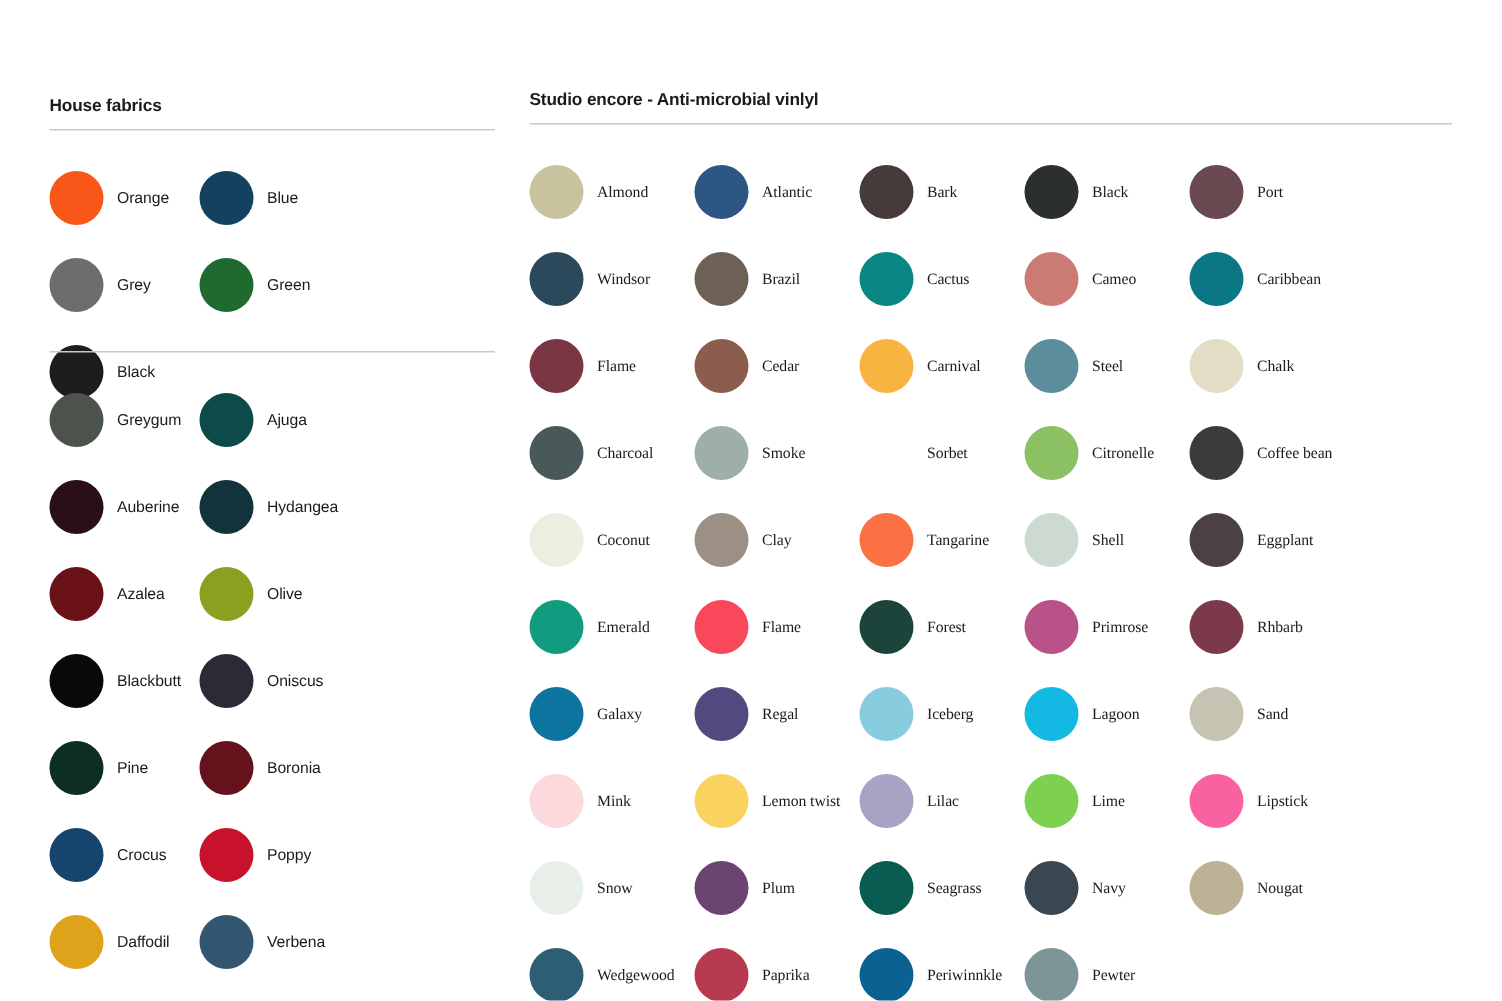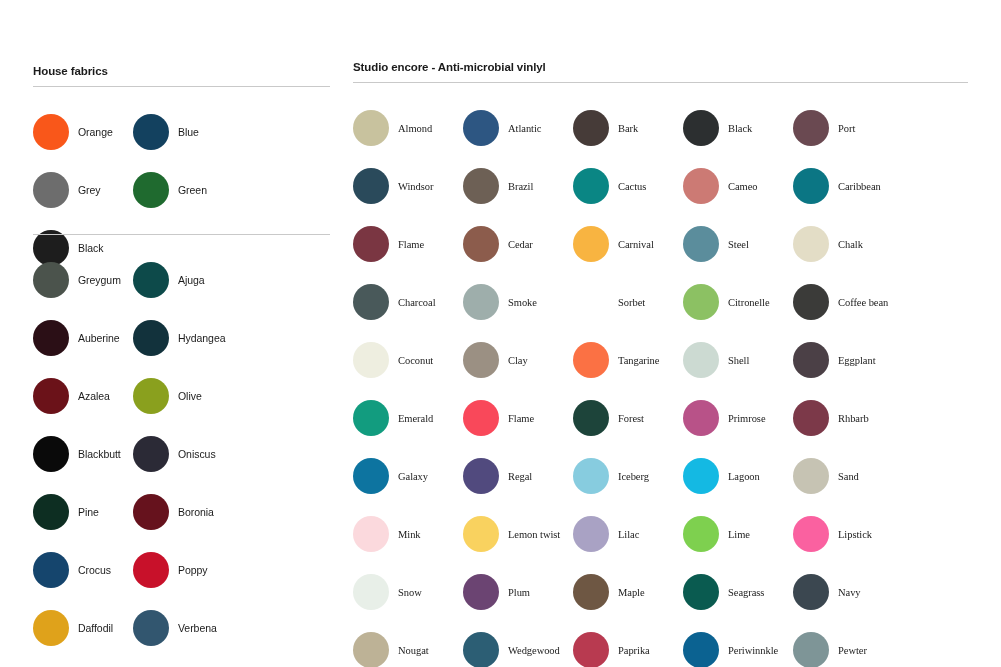--- a/index.html
+++ b/index.html
@@ -347,24 +347,20 @@
           </div>
           <div class="swatch-cell">
             <span class="dot" style="background: rgb(232, 239, 232);"></span>
             <span class="swatch-label">Snow</span>
           </div>
           <div class="swatch-cell">
             <span class="dot" style="background: rgb(107, 68, 114);"></span>
             <span class="swatch-label">Plum</span>
           </div>
           <div class="swatch-cell">
-            <span class="dot" style="background: rgb(110, 87, 67);"></span>
-            <span class="swatch-label">Maple</span>
-          </div>
-          <div class="swatch-cell">
             <span class="dot" style="background: rgb(10, 91, 80);"></span>
             <span class="swatch-label">Seagrass</span>
           </div>
           <div class="swatch-cell">
             <span class="dot" style="background: rgb(59, 71, 80);"></span>
             <span class="swatch-label">Navy</span>
           </div>
           <div class="swatch-cell">
             <span class="dot" style="background: rgb(189, 178, 150);"></span>
             <span class="swatch-label">Nougat</span>

